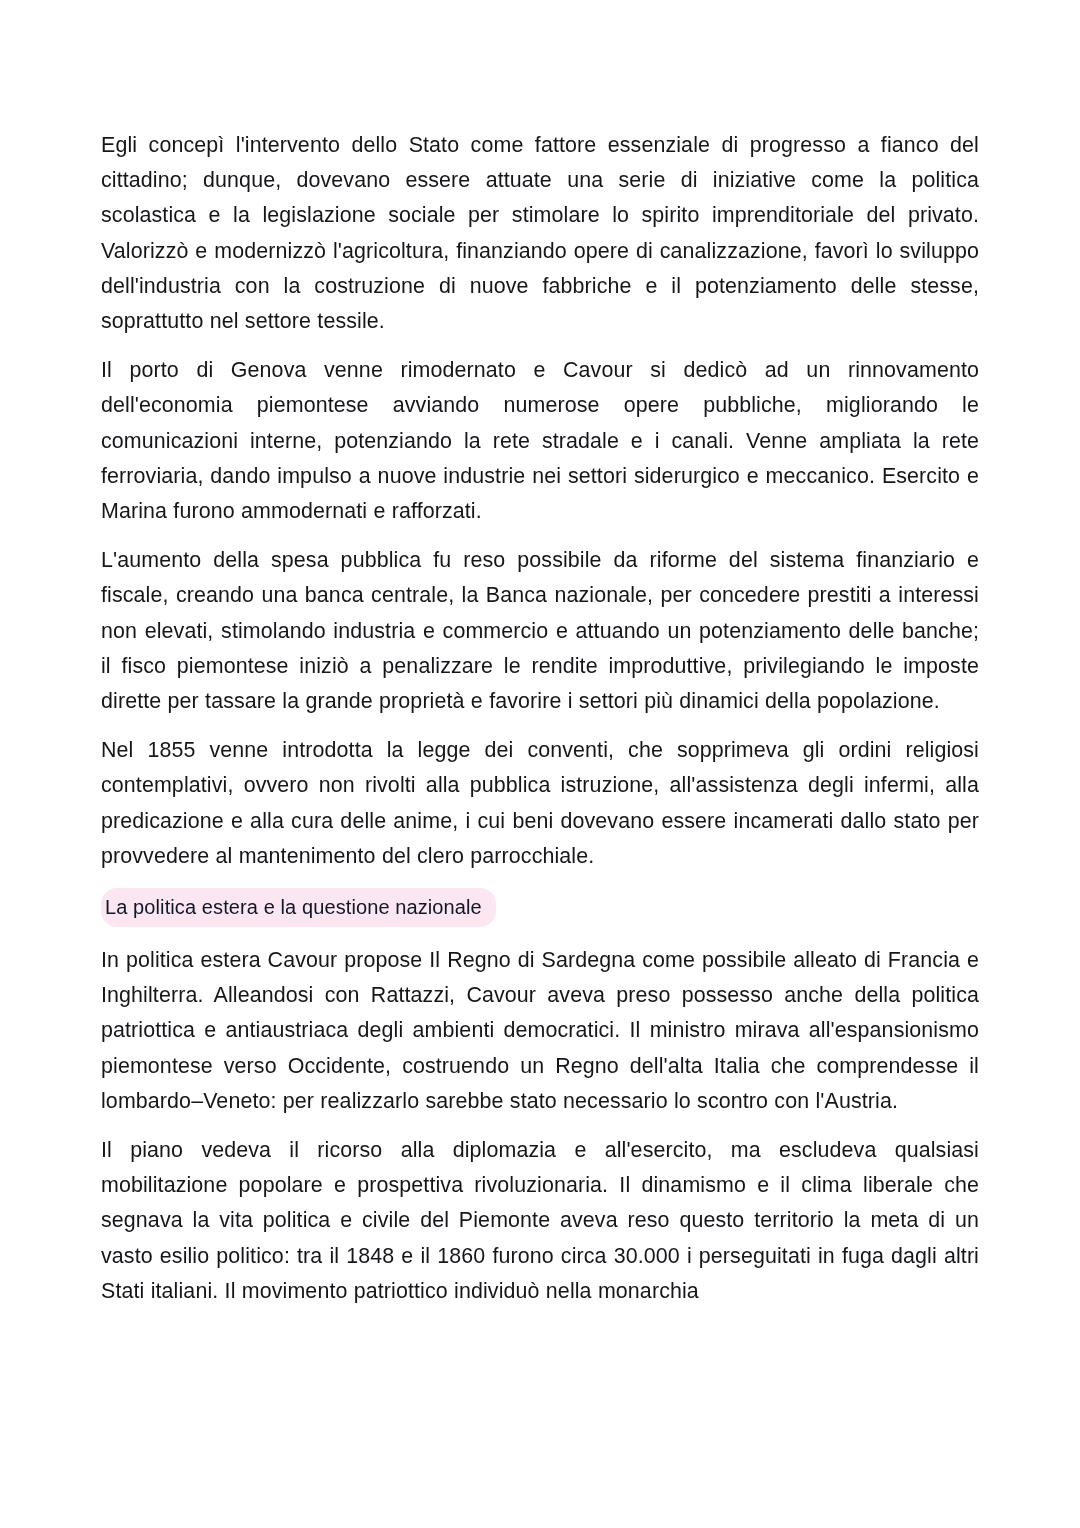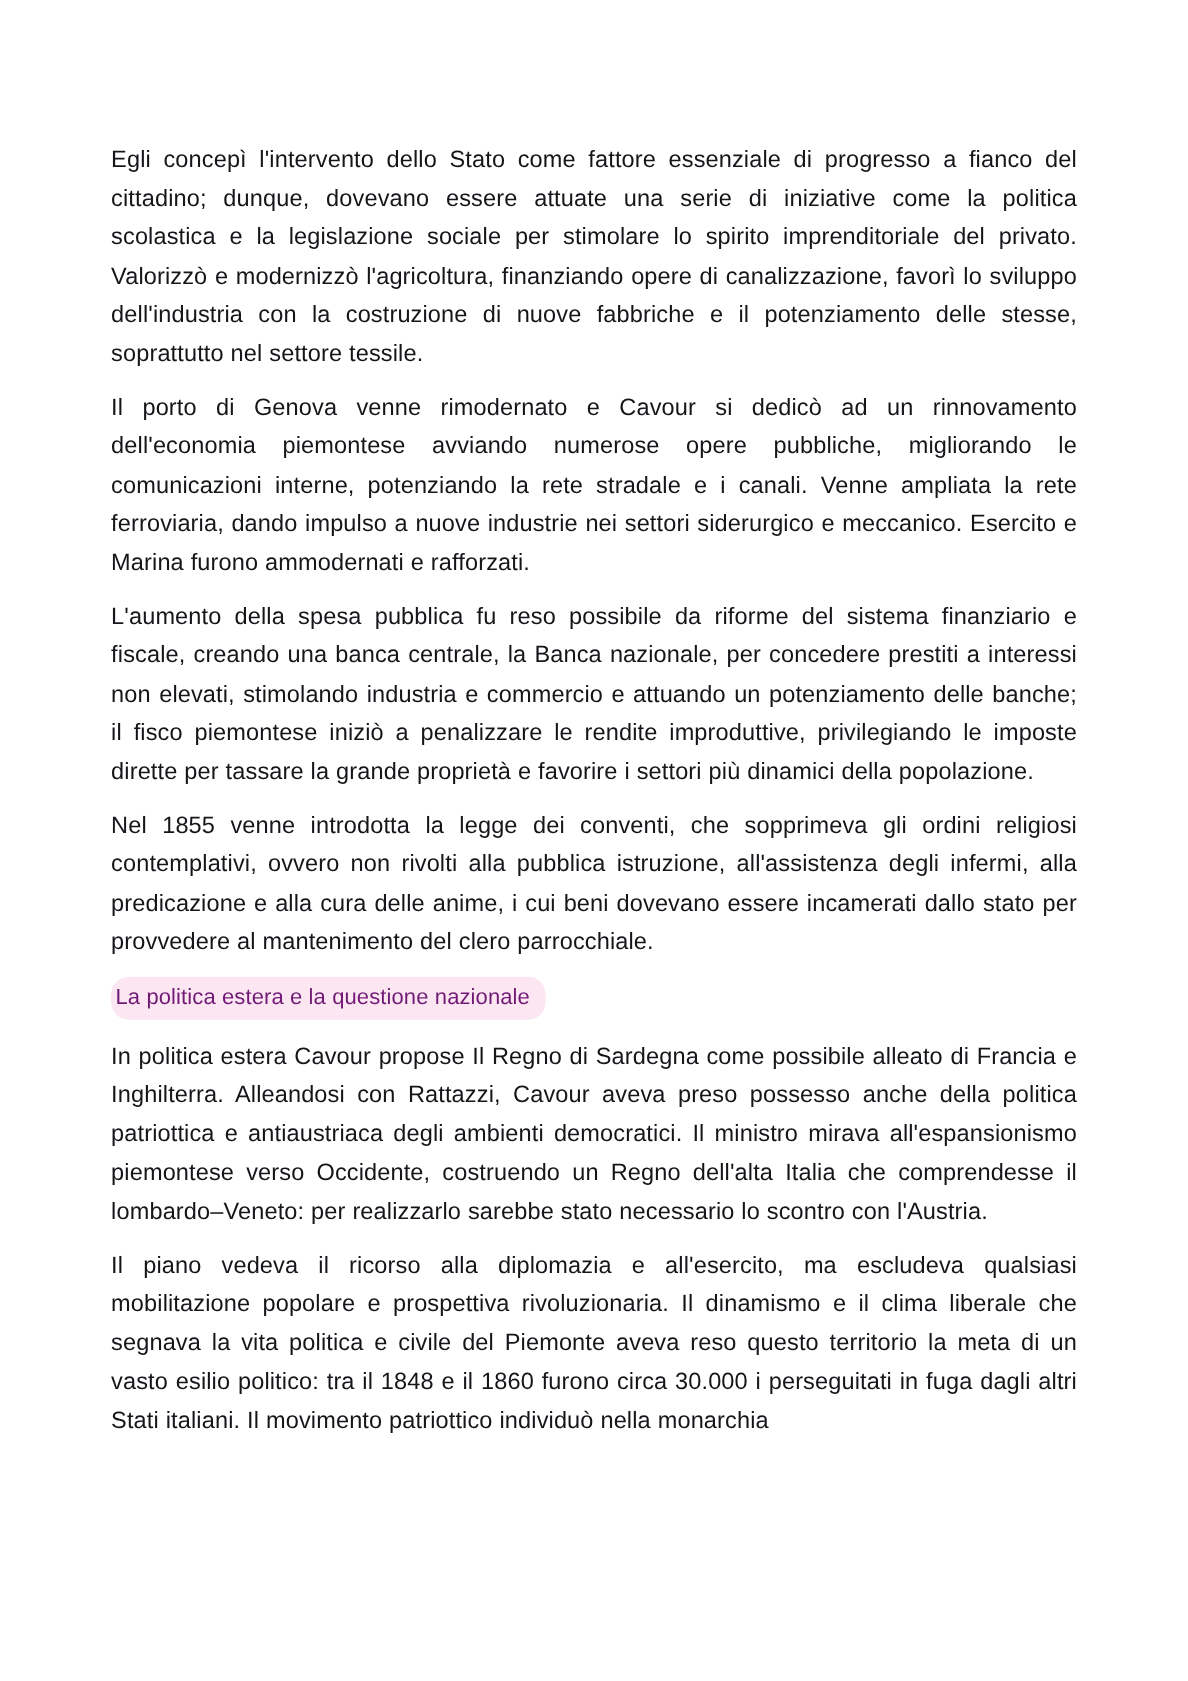--- a/index.html
+++ b/index.html
@@ -46,21 +46,21 @@
     margin: 12px 0 16px 0;
     line-height: 0;
   }
   .section-heading {
     display: inline-block;
     font-size: 20px;
     line-height: 30px;
     padding: 4px 14px 5px 4px;
     background: #fbe6f2;
     border-radius: 16px;
-    color: #701a75;
+    color: #0f172a;
     letter-spacing: 0.1px;
     white-space: nowrap;
   }
 </style>
 </head>
 <body>
 
 <div class="page">
   <div class="content">
 

